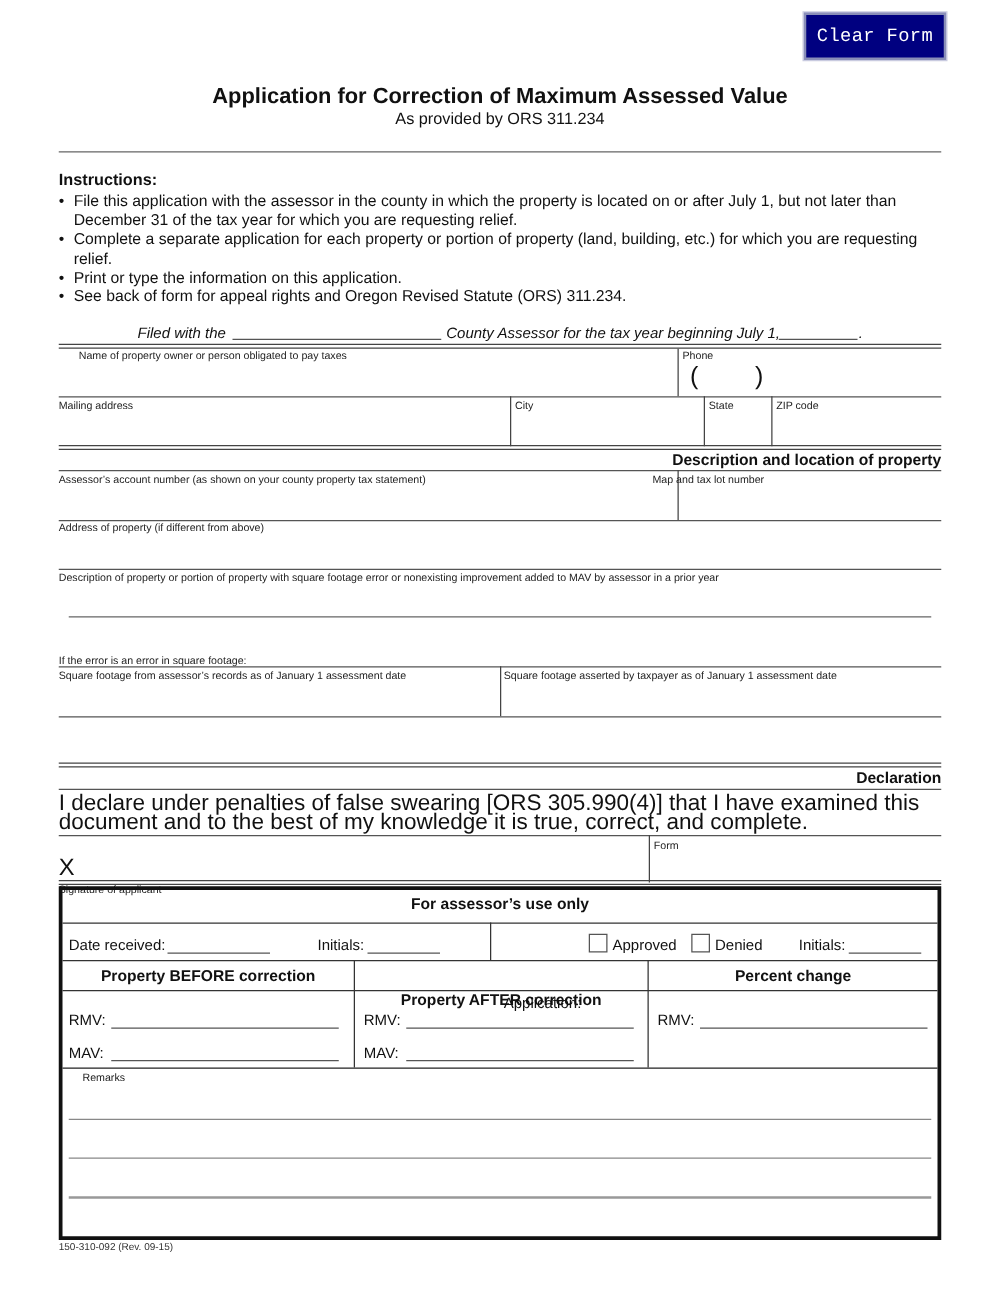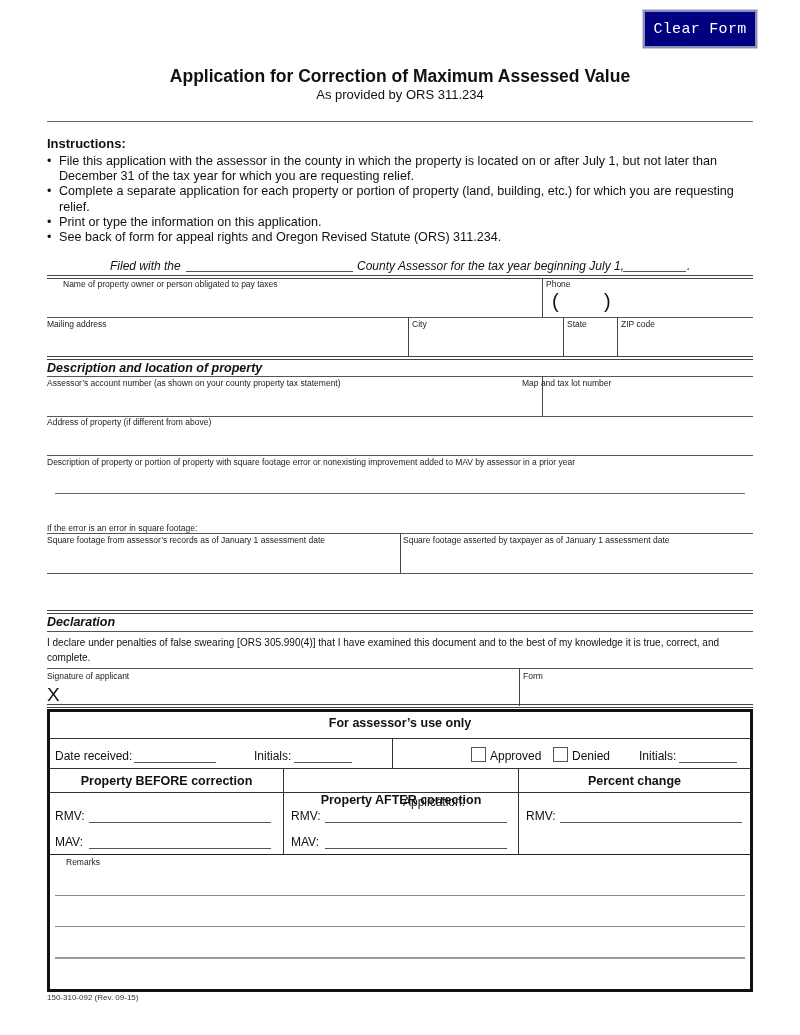--- a/index.html
+++ b/index.html
@@ -27,25 +27,25 @@
   .instr-head { position: absolute; left: 47px; top: 136px; font-size: 13px; font-weight: bold; }
   .instr-list { position: absolute; left: 47px; top: 154px; width: 710px; font-size: 12.6px; line-height: 15.2px; }
   .instr-item { display: flex; }
   .instr-item .bullet { width: 12px; flex: none; }
   .instr-item .txt { flex: 1; }
 
   .filed { position: absolute; top: 259px; font-size: 12px; font-style: italic; }
   .uline { position: absolute; border-bottom: 1px solid #555; height: 0; }
 
   .lbl { position: absolute; font-size: 8.5px; color: #222; white-space: nowrap; }
-  .section-head { position: absolute; left: 47px; width: 706px; text-align: left; font-size: 12.5px; font-weight: bold; font-style: italic; }
+  .section-head { position: absolute; left: 47px; width: 706px; text-align: right; font-size: 12.5px; font-weight: bold; }
 
   .paren { position: absolute; font-size: 20px; font-weight: normal; }
 
-  .decl-text { position: absolute; left: 47px; top: 635px; width: 708px; font-size: 10px; line-height: 15px; }
+  .decl-text { position: absolute; left: 47px; top: 635px; width: 708px; font-size: 18px; line-height: 15px; }
   .sig-x { position: absolute; left: 47px; top: 684px; font-size: 19px; }
 
   
   .assessor-box { position: absolute; left: 47px; top: 709px; width: 706px; height: 283px;
     border: 3px solid #111; }
   .ab-text { position: absolute; font-size: 12px; white-space: nowrap; }
   .ab-head { position: absolute; font-size: 12.5px; font-weight: bold; text-align: center; }
   .checkbox { position: absolute; width: 15px; height: 15px; border: 1px solid #555; background: #fff; cursor: pointer; }
 
   .footer { position: absolute; left: 47px; top: 993px; font-size: 8px; color: #333; }
@@ -132,21 +132,21 @@
 <div class="vline" style="left:400px; top:533px; height:40px;"></div>
 <div class="lbl" style="left:403px; top:535px;">Square footage asserted by taxpayer as of January 1 assessment date</div>
 <div class="field-hit" style="left:403px; top:547px; width:349px; height:26px;"></div>
 <div class="hline" style="left:47px; width:706px; top:573px;"></div>
 
 <div class="dbl" style="left:47px; width:706px; top:610px;"></div>
 <div class="section-head" style="top:615px;">Declaration</div>
 <div class="hline" style="left:47px; width:706px; top:631px;"></div>
 <div class="decl-text">I declare under penalties of false swearing [ORS 305.990(4)] that I have examined this document and to the best of my knowledge it is true, correct, and complete.</div>
 <div class="hline" style="left:47px; width:706px; top:668px;"></div>
-<div class="lbl" style="left:47px; top:671px;text-align:right;">Signature of applicant</div>
+<div class="lbl" style="left:47px; top:706px;text-align:right;">Signature of applicant</div>
 <div class="sig-x">X</div>
 <div class="field-hit" style="left:65px; top:682px; width:452px; height:22px;"></div>
 <div class="vline" style="left:519px; top:668px; height:38px;"></div>
 <div class="lbl" style="left:523px; top:671px;">Form</div>
 <div class="field-hit" style="left:523px; top:682px; width:229px; height:22px;"></div>
 <div class="dbl" style="left:47px; width:706px; top:704px;"></div>
 
 <div class="assessor-box"></div>
 <div class="ab-head" style="left:50px; width:700px; top:716px;">For assessor’s use only</div>
 <div class="hline" style="left:50px; width:700px; top:738px; border-top:1px solid #333;"></div>

